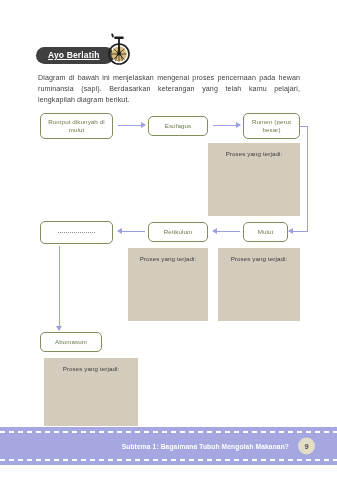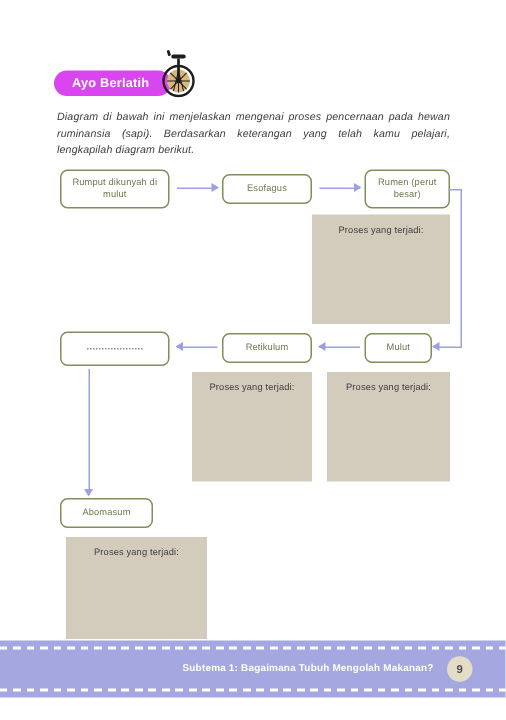--- a/index.html
+++ b/index.html
@@ -23,52 +23,52 @@
   
   #header-row {
     position: absolute;
     left: 36px;
     top: 43px;
     height: 24px;
     display: flex;
     align-items: center;
   }
   #badge {
-    background: #d946ef;
+    background: #404040;
     color: #ffffff;
     border-radius: 12px;
     height: 17px;
     padding: 0 14px 0 12px;
     display: flex;
     align-items: center;
     font-size: 8.5px;
     font-weight: bold;
     letter-spacing: .15px;
     white-space: nowrap;
+    text-decoration: underline;
   }
   #unicycle {
     position: absolute;
     left: 70px;
     top: -12px;
     width: 26px;
     height: 34px;
   }
 
   
   #intro {
     position: absolute;
     left: 38px;
     top: 73px;
     width: 262px;
     font-size: 7.1px;
     line-height: 11.2px;
     color: #3d3d3d;
     text-align: justify;
     letter-spacing: .1px;
-    font-style: italic;
   }
 
   
   #diagram {
     position: absolute;
     left: 0; top: 0;
     width: 337px; height: 480px;
     pointer-events: none;
   }
   #diagram > * { pointer-events: auto; }

